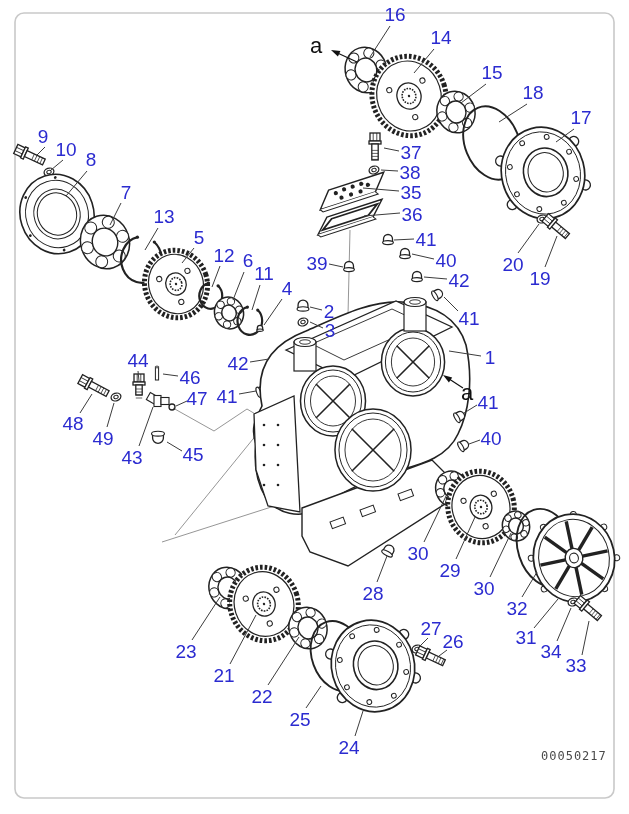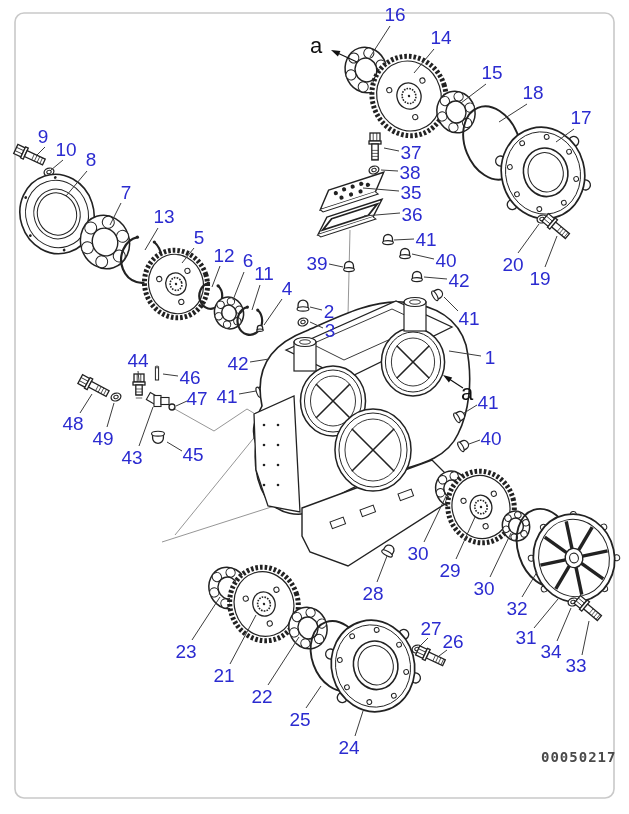--- a/index.html
+++ b/index.html
@@ -1,20 +1,20 @@
 <!DOCTYPE html>
 <html><head>
 <meta charset="utf-8">
 <style>
   html,body{margin:0;padding:0;background:#fff;}
   .page{position:relative;width:629px;height:814px;background:#ffffff;overflow:hidden;
         font-family:"Liberation Sans", sans-serif;padding-left:16px;}
   svg{position:absolute;left:0;top:0;}
   .drawing-no{position:absolute;left:541px;top:749px;font-family:"DejaVu Sans Mono",monospace;
-        font-size:14px;color:#4a4a4a;letter-spacing:1px;font-weight:bold;}
+        font-size:12px;color:#4a4a4a;letter-spacing:1px;}
   text.lbl{font-family:"Liberation Sans",sans-serif;font-size:19px;cursor:pointer;}
   text.mark{font-family:"Liberation Sans",sans-serif;font-size:22px;fill:#111;}
 </style>
 </head>
 <body>
 
 <div class="page">
   <svg id="diagram" width="629" height="814" viewBox="0 0 629 814">
       <rect x="15" y="13" width="599" height="785" rx="9" fill="none" stroke="#c9c9c9" stroke-width="1.6"></rect>
       <polyline points="350 230 347 358" fill="none" stroke="#8a8a8a" stroke-width="0.9"></polyline>

